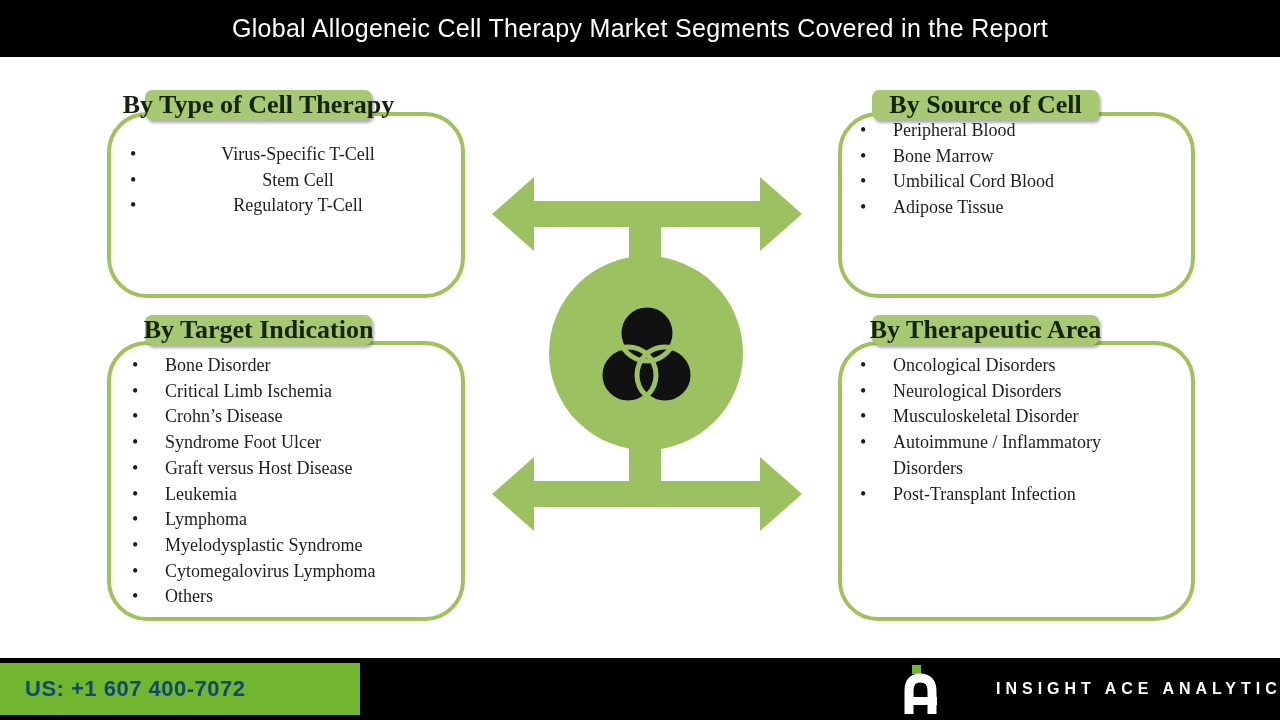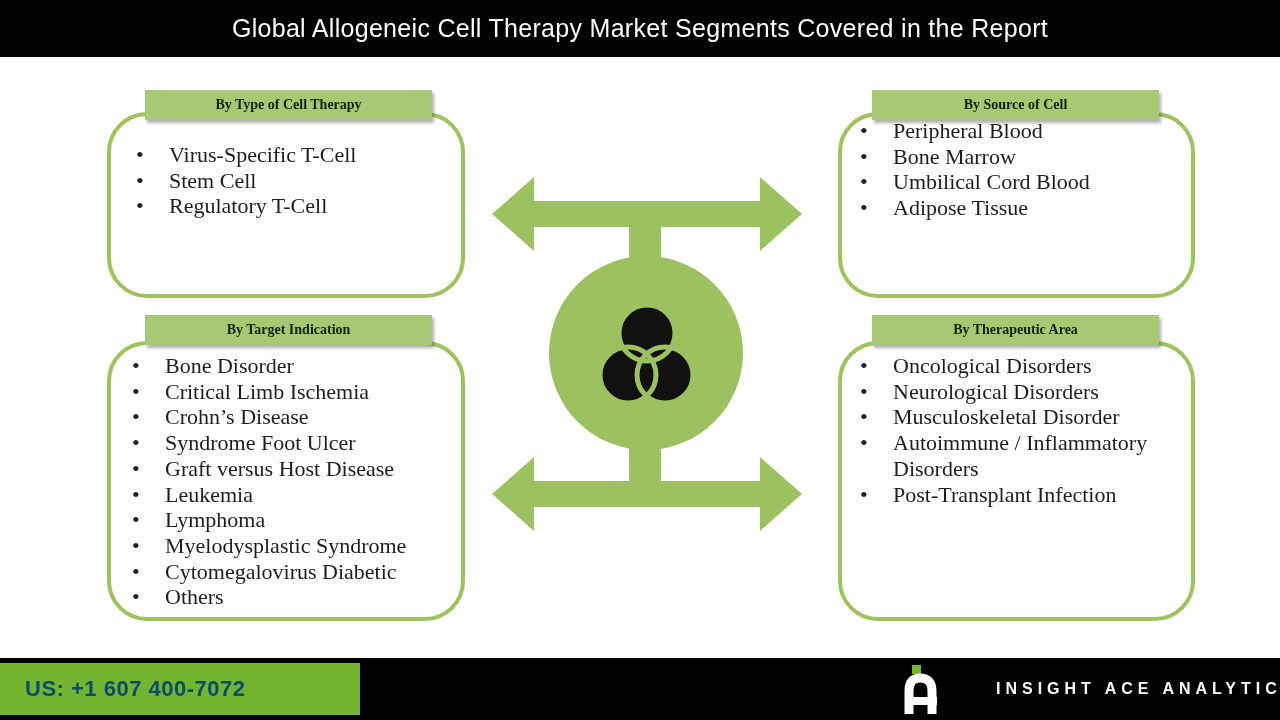--- a/index.html
+++ b/index.html
@@ -22,39 +22,39 @@
   .seg-box {
     position:absolute; border:4px solid #9fc35c; border-radius:40px;
     background:#ffffff; box-sizing:border-box;
   }
   #box1 { left:107px; top:112px; width:358px; height:186px; }
   #box2 { left:838px; top:112px; width:357px; height:186px; }
   #box3 { left:107px; top:341px; width:358px; height:280px; }
   #box4 { left:838px; top:341px; width:357px; height:280px; }
 
   .badge {
-    position:absolute; width:287px; height:30px;
-    background:#a8c974; border-radius:0;
+    position:absolute; width:227px; height:30px;
+    background:#a8c974; border-radius:7px;
     box-shadow:2px 3px 3px rgba(80,80,80,0.45);
     display:flex; align-items:center; justify-content:center;
-    font-weight:bold; font-size:14px; color:#15230a; white-space:nowrap;
+    font-weight:bold; font-size:26px; color:#15230a; white-space:nowrap;
     z-index:3;
   }
   #badge1 { left:145px; top:90px; }
   #badge2 { left:872px; top:90px; }
   #badge3 { left:145px; top:315px; }
   #badge4 { left:872px; top:315px; }
 
   .seg-list {
     position:absolute; margin:0; padding:0; list-style:none;
-    font-size:22px; color:#1d1d1d; z-index:2;
+    font-size:18px; color:#1d1d1d; z-index:2;
   }
   .seg-list li { position:relative; padding-left:35px; line-height:25.7px; }
   .seg-list li::before { content:"\2022"; position:absolute; left:2px; top:0; }
-  #list1 { left:134px; top:142px; width:305px; }
+  #list1 { left:128px; top:142px; width:305px;text-align:center; }
   #list2 { left:858px; top:118px; width:315px; }
   #list3 { left:130px; top:353px; width:315px; }
   #list4 { left:858px; top:353px; width:305px; }
 
   
   .center-graphic { position:absolute; left:488px; top:166px; width:318px; height:380px; }
 
   
   .bottombar {
     position:absolute; left:0; top:658px; width:1280px; height:62px; background:#000000;
@@ -107,21 +107,21 @@
   </ul>
   <ul class="seg-list" id="list3">
     <li>Bone Disorder</li>
     <li>Critical Limb Ischemia</li>
     <li>Crohn’s Disease</li>
     <li>Syndrome Foot Ulcer</li>
     <li>Graft versus Host Disease</li>
     <li>Leukemia</li>
     <li>Lymphoma</li>
     <li>Myelodysplastic Syndrome</li>
-    <li>Cytomegalovirus Diabetic</li>
+    <li>Cytomegalovirus Lymphoma</li>
     <li>Others</li>
   </ul>
   <ul class="seg-list" id="list4">
     <li>Oncological Disorders</li>
     <li>Neurological Disorders</li>
     <li>Musculoskeletal Disorder</li>
     <li>Autoimmune / Inflammatory Disorders</li>
     <li>Post-Transplant Infection</li>
   </ul>
 

